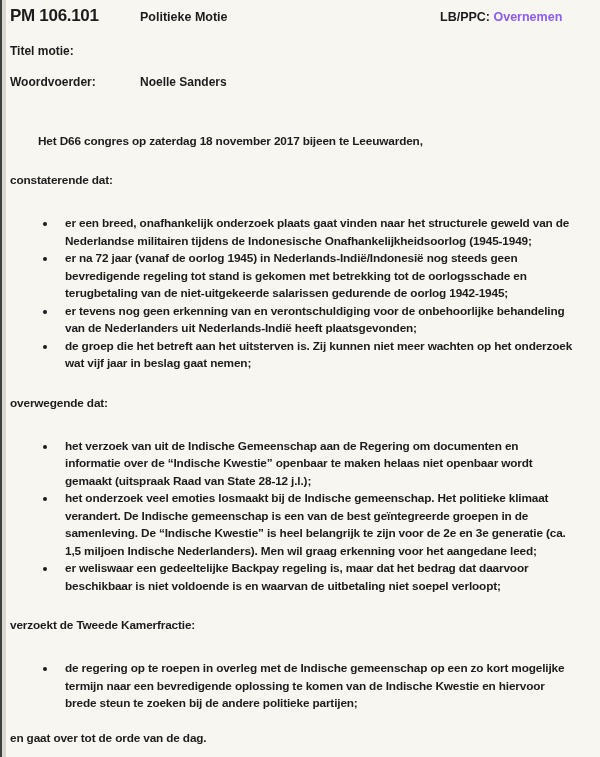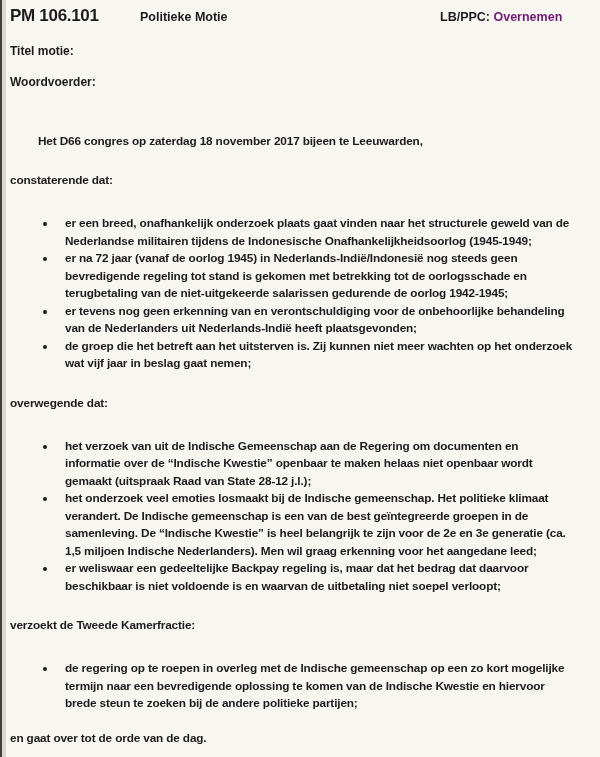--- a/index.html
+++ b/index.html
@@ -24,21 +24,21 @@
     background: #dbd8d1;
   }
   .header-row {
     display: grid;
     grid-template-columns: 130px 300px 1fr;
     align-items: baseline;
   }
   .doc-code { font-size: 17px; letter-spacing: -0.3px; }
   .doc-type { font-size: 12.5px; }
   .advice { font-size: 12.5px; white-space: nowrap; }
-  .advice-value { color: #701a75; }
+  .advice-value { color: #8b5cf6; }
   .meta { margin-top: 16px; }
   .meta-row {
     display: grid;
     grid-template-columns: 130px 1fr;
     font-size: 12px;
     line-height: 18px;
   }
   .meta-row.title-row { margin-bottom: 13px; }
   .title-value { font-size: 15px; }
   .body-text { font-size: 11.8px; letter-spacing: -0.15px; }
@@ -67,20 +67,21 @@
     <span class="doc-type">Politieke Motie</span>
     <span class="advice"><span>LB/PPC:</span> <span class="advice-value">Overnemen</span></span>
   </div>
 
   <div class="meta">
     <div class="meta-row title-row">
       <span>Titel motie:</span>
     </div>
     <div class="meta-row">
       <span>Woordvoerder:</span>
+      <span>Noelle Sanders</span>
     </div>
   </div>
 
   <div class="intro body-text">Het D66 congres op zaterdag 18 november 2017 bijeen te Leeuwarden,</div>
 
   <div>
     <div class="section-heading body-text">constaterende dat:</div>
     <ul class="bullets body-text">
       <li>er een breed, onafhankelijk onderzoek plaats gaat vinden naar het structurele geweld van de Nederlandse militairen tijdens de Indonesische Onafhankelijkheidsoorlog (1945-1949;</li>
       <li>er na 72 jaar (vanaf de oorlog 1945) in Nederlands-Indië/Indonesië nog steeds geen bevredigende regeling tot stand is gekomen met betrekking tot de oorlogsschade en terugbetaling van de niet-uitgekeerde salarissen gedurende de oorlog 1942-1945;</li>

